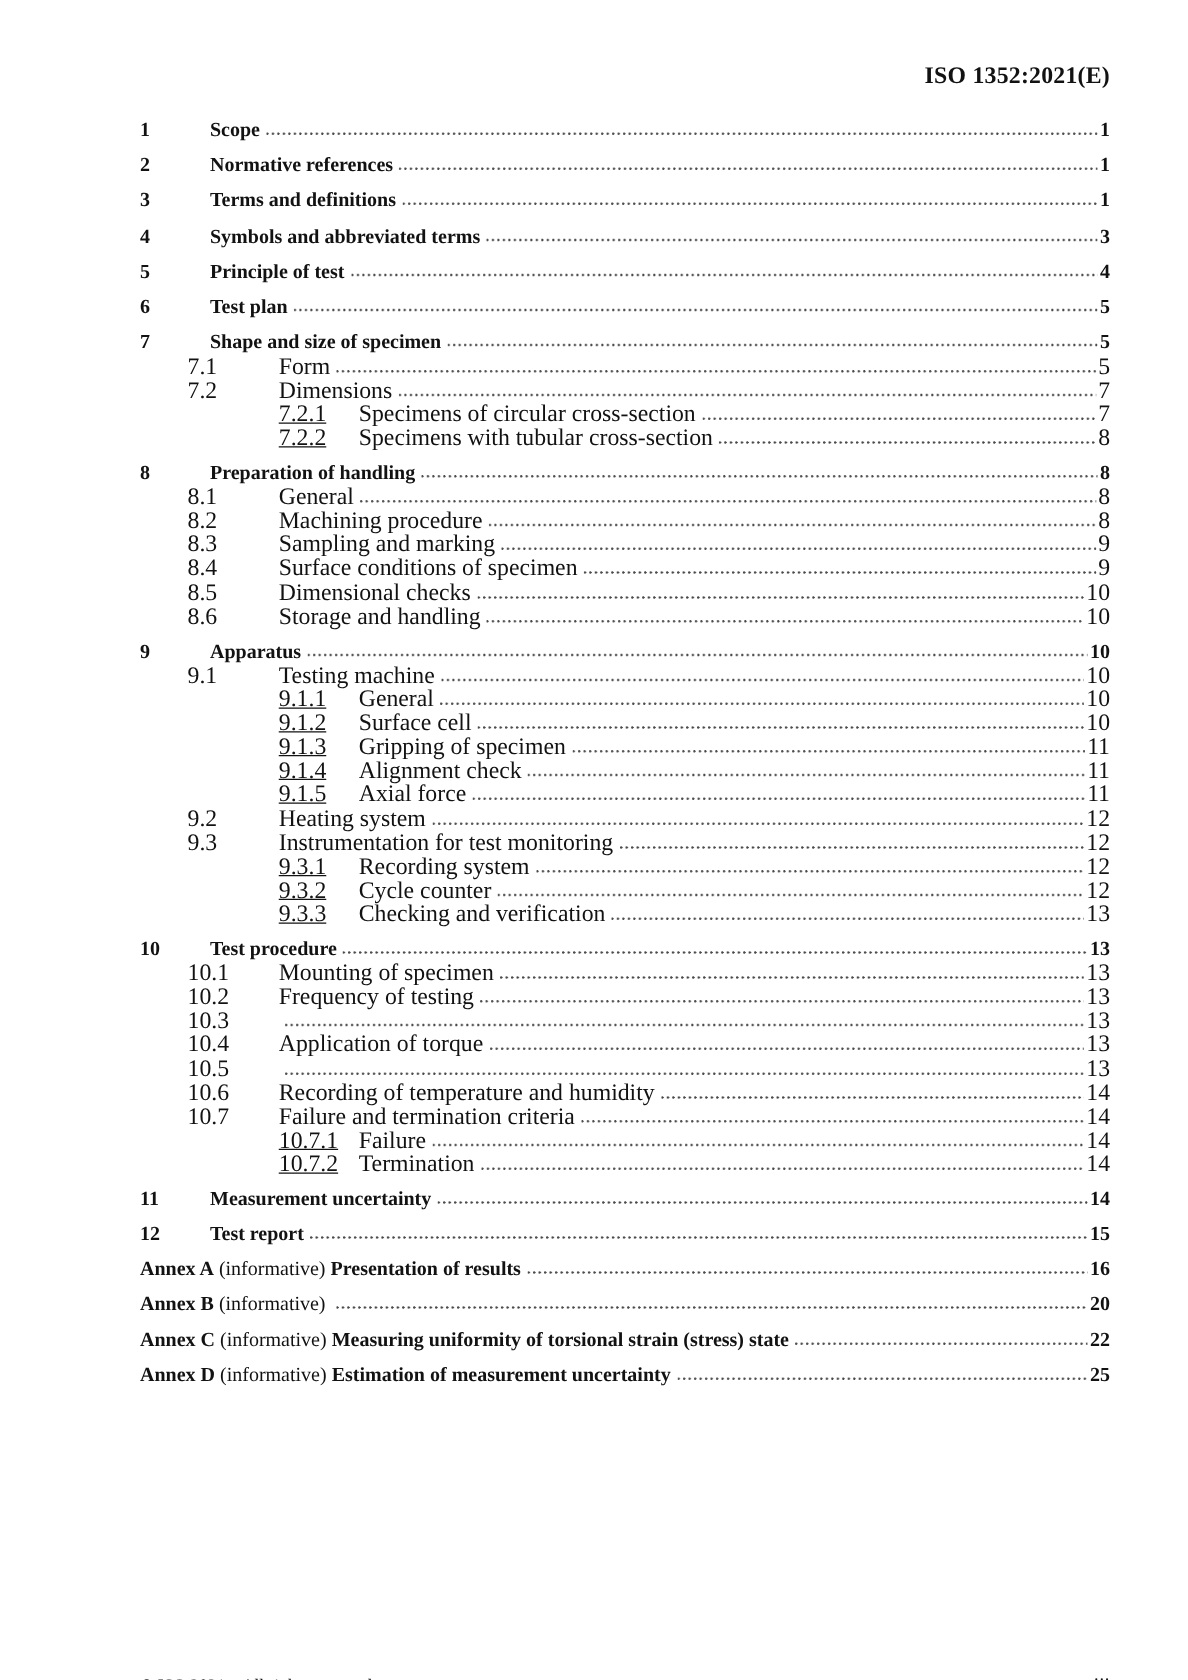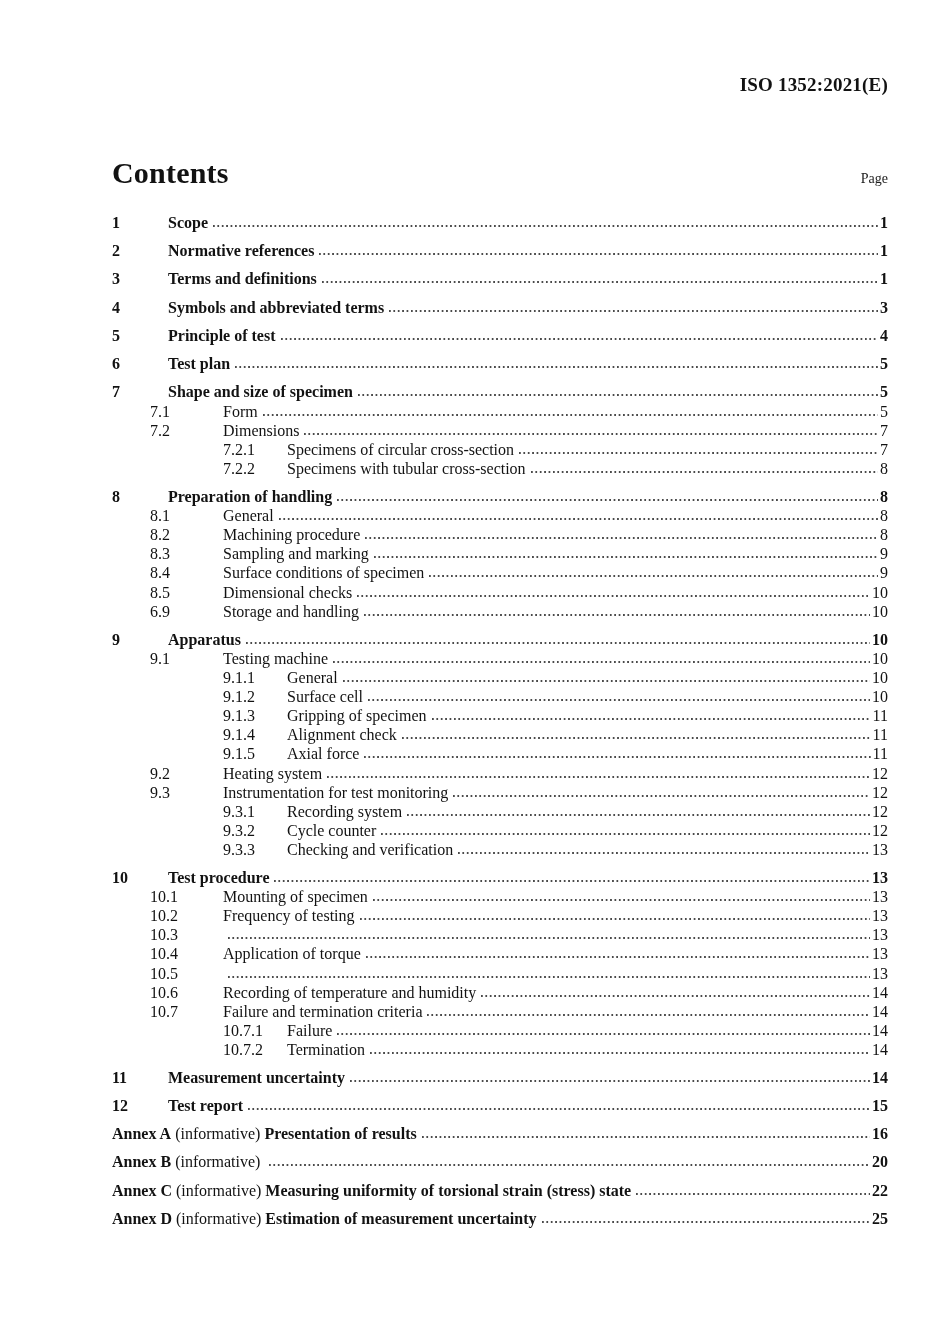--- a/index.html
+++ b/index.html
@@ -9,21 +9,20 @@
     height: 1344px;
     position: relative;
     font-family: "Liberation Serif", "DejaVu Serif", serif;
     color: #121212;
     overflow: hidden;
   }
   .page {
     position: absolute;
     inset: 0;
     padding: 50px 62px 2px 112px;
-    margin-top: 24px;
   }
   .doc-header {
     text-align: right;
     font-weight: bold;
     font-size: 19px;
     line-height: 22px;
     letter-spacing: 0.2px;
   }
   .contents-bar {
     margin-top: 60px;
@@ -40,36 +39,36 @@
   .page-label {
     font-size: 14px;
     color: #1c1c1c;
   }
   .toc {
     margin-top: 23px;
   }
   .row {
     display: flex;
     align-items: baseline;
-    font-size: 16px;
+    font-size: 19px;
     line-height: 19.1px;
     white-space: nowrap;
   }
   .row.b {
     font-weight: bold;
     font-size: 16px;
     line-height: 19.4px;
     margin-top: 8.8px;
   }
   .row .num { flex: 0 0 auto; }
   .row.l1 .num { width: 56px; }
   .row.l2 { padding-left: 38px; }
   .row.l2 .num { width: 73px; }
   .row.l3 { padding-left: 111px; }
-  .row.l3 .num { min-width: 64px; }
+  .row.l3 .num { min-width: 64px; text-decoration: underline; }
   .row .infix { font-weight: normal; }
   .leader {
     flex: 1 1 auto;
     height: 2px;
     align-self: baseline;
     margin-left: 5px;
     margin-right: 2px;
     background-image: radial-gradient(circle at 1px 1px, #4a4a4a 0.8px, rgba(0,0,0,0) 1.1px);
     background-size: 4.4px 2px;
     background-repeat: repeat-x;
@@ -89,24 +88,20 @@
   .copyright { font-size: 14px; }
   .folio { font-size: 15.5px; }
 </style>
 </head>
 <body>
 
 <div class="page">
 
   <div class="doc-header">ISO 1352:2021(E)</div>
 
-  <div class="contents-bar">
-    <div class="contents-title">Contents</div>
-    <div class="page-label">Page</div>
-  </div>
 
   <div class="toc" id="toc">
       <div class="row l1 b">
         <span class="num">1</span>
         <span class="title">Scope</span>
         <span class="leader"></span>
         <span class="pagenum">1</span>
       </div>
       <div class="row l1 b">
         <span class="num">2</span>
@@ -198,21 +193,21 @@
         <span class="leader"></span>
         <span class="pagenum">9</span>
       </div>
       <div class="row l2">
         <span class="num">8.5</span>
         <span class="title">Dimensional checks</span>
         <span class="leader"></span>
         <span class="pagenum">10</span>
       </div>
       <div class="row l2">
-        <span class="num">6.9</span>
+        <span class="num">8.6</span>
         <span class="title">Storage and handling</span>
         <span class="leader"></span>
         <span class="pagenum">10</span>
       </div>
       <div class="row l1 b">
         <span class="num">9</span>
         <span class="title">Apparatus</span>
         <span class="leader"></span>
         <span class="pagenum">10</span>
       </div>

